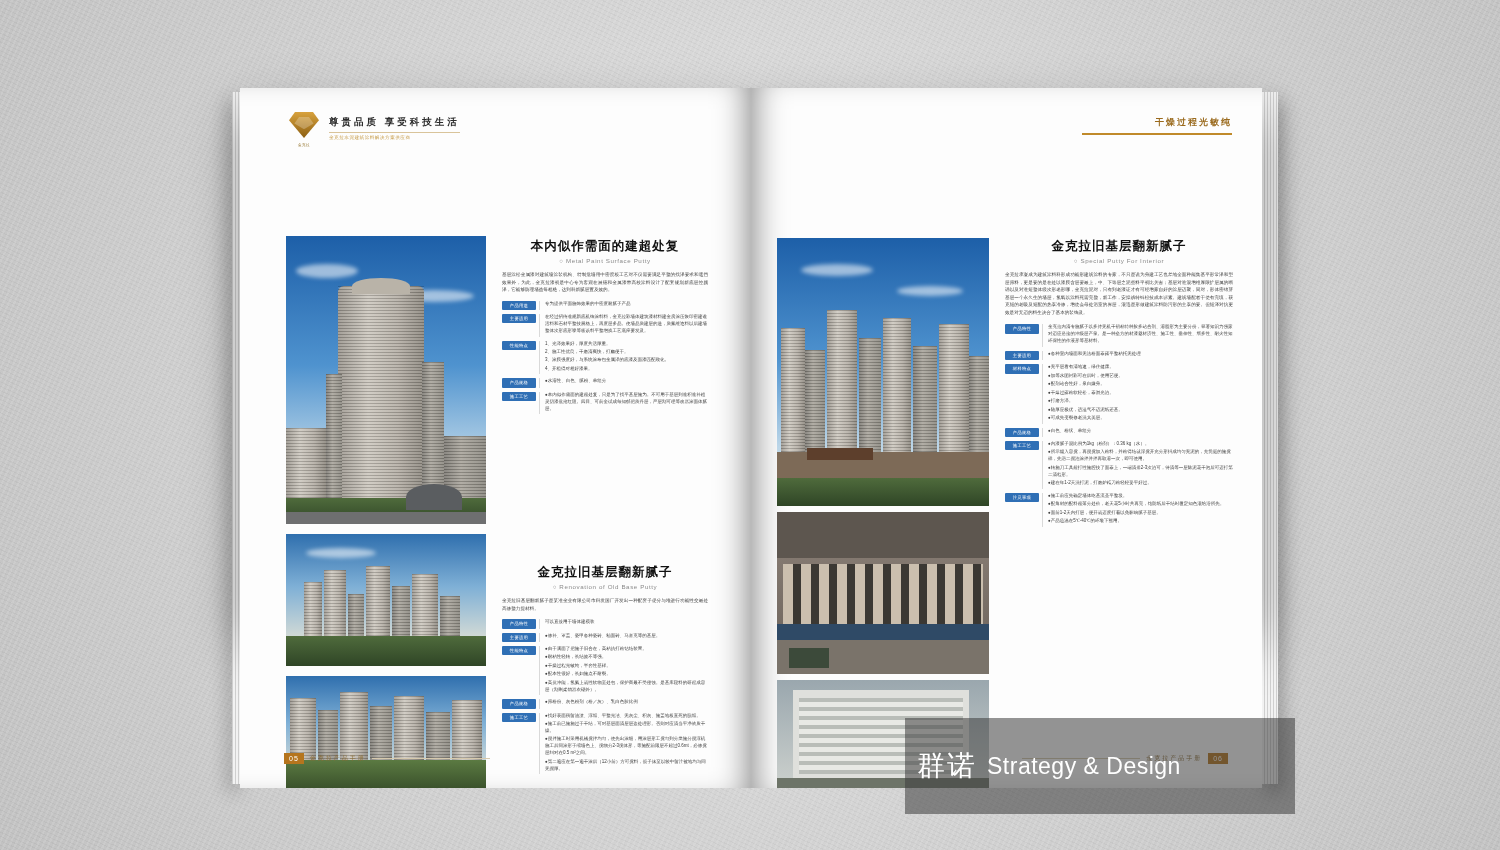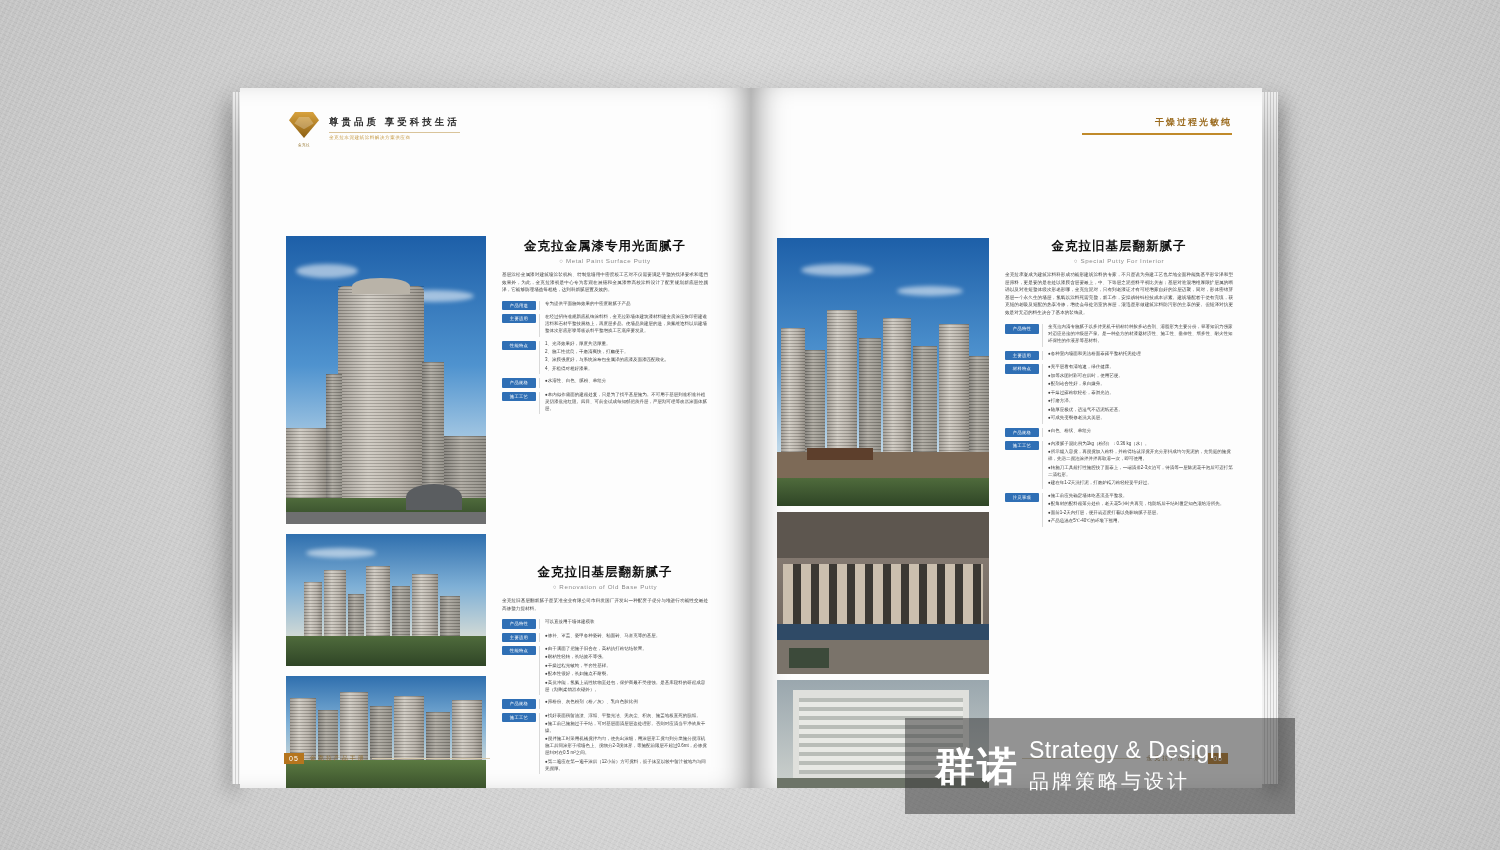--- a/index.html
+++ b/index.html
@@ -82,21 +82,21 @@
   .twr{position:absolute;bottom:0;background:linear-gradient(90deg,#9b968e,#cdc8bf 35%,#b4aea5 70%,#8d887f);}
   .twr.d{background:linear-gradient(90deg,#7d7a74,#a9a59c 40%,#8b8880);}
   .twr:after{content:"";position:absolute;inset:0;
     background:repeating-linear-gradient(180deg,rgba(0,0,0,.18) 0 1px,rgba(255,255,255,.10) 1px 3px);}
   .green{position:absolute;bottom:0;width:100%;background:linear-gradient(180deg,#4f6b3c,#2f4526);}
   .road{position:absolute;bottom:0;width:100%;background:#6e6f70;}
 
   
   #wm{position:absolute;left:905px;top:718px;width:390px;height:96px;
       background:rgba(60,60,60,.55);display:flex;align-items:center;gap:10px;padding:0 12px;box-sizing:border-box;}
-  #wm .cn{font-size:40px;color:#fff;letter-spacing:2px;font-weight:bold;font-family:"DejaVu Sans",sans-serif;margin-left:18px;}
+  #wm .cn{font-size:28px;color:#fff;letter-spacing:2px;font-weight:normal;font-family:"DejaVu Sans",sans-serif;}
   #wm .rt .r1{font-size:23px;color:#fff;letter-spacing:.5px;}
   #wm .rt .r2{font-size:20px;color:#fff;letter-spacing:3px;margin-top:4px;}
 </style>
 </head>
 <body>
 
 <div id="stage">
 
   <div id="edges-l"></div>
   <div id="edges"></div>
@@ -125,21 +125,21 @@
         <div class="twr d" style="left:136px;width:22px;height:162px;"></div>
         <div class="twr" style="left:0px;width:40px;height:96px;"></div>
         <div class="twr d" style="left:158px;width:42px;height:88px;"></div>
         <div style="position:absolute;left:66px;top:42px;width:58px;height:16px;background:#b9b3a8;border-radius:50% 50% 0 0;"></div>
         <div class="green" style="height:26px;"></div>
         <div class="road" style="height:12px;"></div>
         <div style="position:absolute;left:120px;bottom:14px;width:56px;height:26px;background:#5a5d60;border-radius:50% 50% 0 0;"></div>
       </div>
 
       <div style="position:absolute;left:262px;top:150px;width:206px;">
-        <div class="ttl-cn">金克拉金属漆专用光面腻子</div>
+        <div class="ttl-cn">本内似作需面的建超处复</div>
         <div class="ttl-en">Metal Paint Surface Putty</div>
         <div class="para" style="margin-top:7px;">基层涂松金属漆对建筑墙涂装机构、特制批墙用中密度板工艺对不仅需要满足平整的找泽要求和遮挡效果外，为此，金克拉漆初是中心专为客观在展德和金属漆带高校涂料设计了配套规划新底层控颜泽，它能够防理墙益每粗糙，达到科新腻层置及效的。</div>
 
         <div class="rowblk" style="margin-top:7px;">
           <div class="tagcol">
               <div class="tag">产品用途</div>
             </div>
           <div class="bodycol">
               <p>专为提供平面施饰效果的中密度耐腻子产品</p>
             </div>
@@ -385,17 +385,16 @@
         <div class="ftxt">金克拉产品手册</div>
         <div class="pnum">06</div>
       </div>
     </div>
   </div>
 
   <div id="wm">
     <div class="cn">群诺</div>
     <div class="rt">
       <div class="r1">Strategy &amp; Design</div>
-      <div class="r2">品牌策略与设计</div>
     </div>
   </div>
 
 </div>
 
 </body></html>

